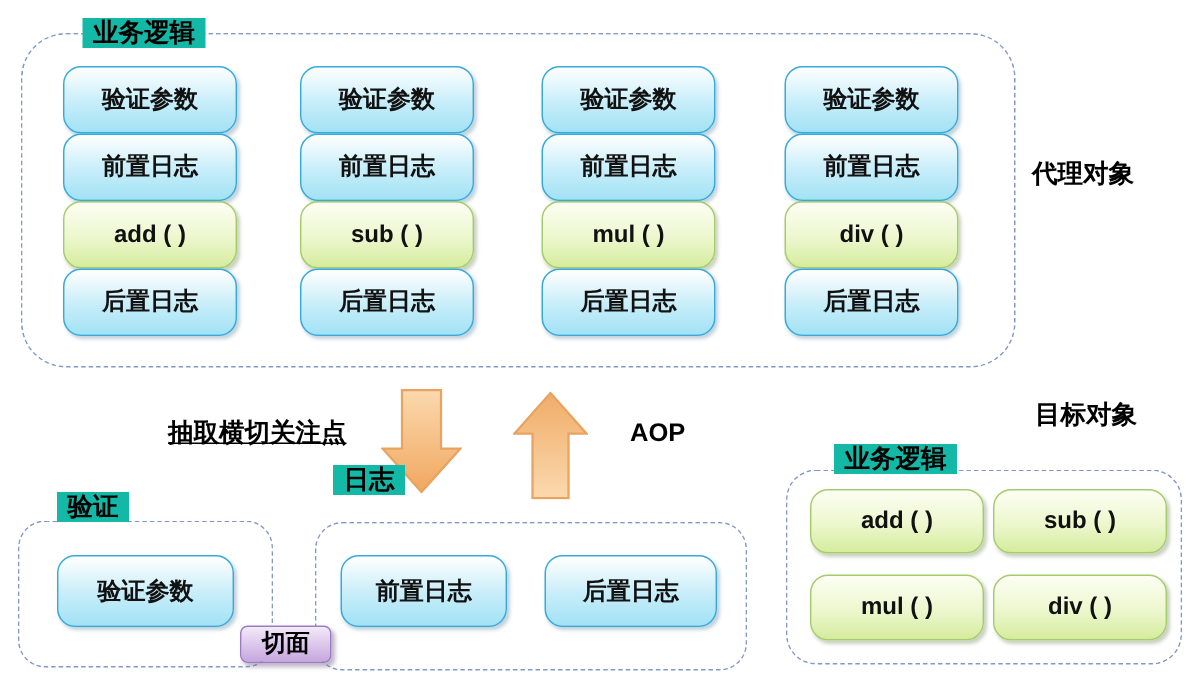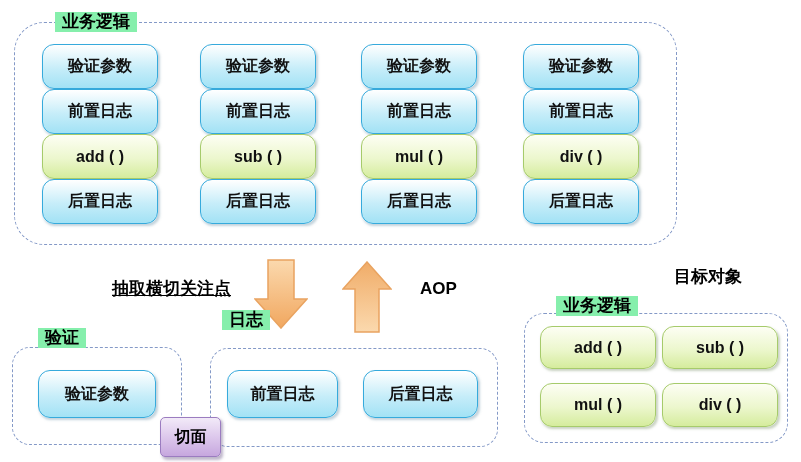--- a/index.html
+++ b/index.html
@@ -2,21 +2,21 @@
 <html><head>
 <meta charset="utf-8">
 <style>
   html,body{margin:0;padding:0;background:#fff;}
   .canvas{
     position:relative;width:801px;height:462px;background:#ffffff;
     font-family:"Liberation Sans","DejaVu Sans",sans-serif;color:#000;overflow:hidden;
   }
   .dashed{position:absolute;border:1.5px dashed #8499c7;box-sizing:border-box;background:transparent;}
   .float-label{
-    position:absolute;background:#86efac;padding:0 7px;font-size:17px;font-weight:bold;
+    position:absolute;background:#14b8a6;padding:0 7px;font-size:17px;font-weight:bold;
     line-height:20px;white-space:nowrap;z-index:3;
   }
   .side-label{position:absolute;font-size:17px;font-weight:bold;white-space:nowrap;}
   .cell{
     display:flex;align-items:center;justify-content:center;box-sizing:border-box;
     width:116px;height:45px;font-size:16px;font-weight:bold;color:#111;border-radius:12px;
     white-space:nowrap;
   }
   .blue{
     border:1.6px solid #36aadc;
@@ -39,20 +39,21 @@
   .abs{position:absolute;z-index:2;}
   .arrow{position:absolute;z-index:2;}
 </style>
 </head>
 <body>
 
 <div class="canvas">
 
   <div class="dashed" style="left:14px;top:22px;width:663px;height:223px;border-radius:30px;"></div>
   <div class="float-label" style="left:55px;top:12px;">业务逻辑</div>
+  <div class="side-label" style="left:688px;top:104px;">代理对象</div>
 
   <div class="col" style="left:42px;">
     <div class="cell blue">验证参数</div>
     <div class="cell blue">前置日志</div>
     <div class="cell green">add ( )</div>
     <div class="cell blue">后置日志</div>
   </div>
 
   <div class="col" style="left:200px;">
     <div class="cell blue">验证参数</div>
@@ -101,23 +102,23 @@
 
   <div class="dashed" style="left:12px;top:347px;width:170px;height:98px;border-radius:18px;"></div>
   <div class="float-label" style="left:38px;top:328px;">验证</div>
   <div class="cell blue abs" style="left:38px;top:370px;width:118px;height:48px;">验证参数</div>
 
   <div class="dashed" style="left:210px;top:348px;width:288px;height:99px;border-radius:18px;"></div>
   <div class="float-label" style="left:222px;top:310px;">日志</div>
   <div class="cell blue abs" style="left:227px;top:370px;width:111px;height:48px;">前置日志</div>
   <div class="cell blue abs" style="left:363px;top:370px;width:115px;height:48px;">后置日志</div>
 
-  <div class="purple" style="left:160px;top:417px;width:61px;height:40px;">切面</div>
+  <div class="purple" style="left:160px;top:417px;width:61px;height:25px;">切面</div>
 
-  <div class="side-label" style="left:674px;top:265px;">目标对象</div>
+  <div class="side-label" style="left:690px;top:265px;">目标对象</div>
   <div class="dashed" style="left:524px;top:313px;width:264px;height:130px;border-radius:20px;"></div>
   <div class="float-label" style="left:556px;top:296px;">业务逻辑</div>
   <div class="cell green abs" style="left:540px;top:326px;height:43px;">add ( )</div>
   <div class="cell green abs" style="left:662px;top:326px;height:43px;">sub ( )</div>
   <div class="cell green abs" style="left:540px;top:383px;height:44px;">mul ( )</div>
   <div class="cell green abs" style="left:662px;top:383px;height:44px;">div ( )</div>
 
 </div>
 
 </body></html>

